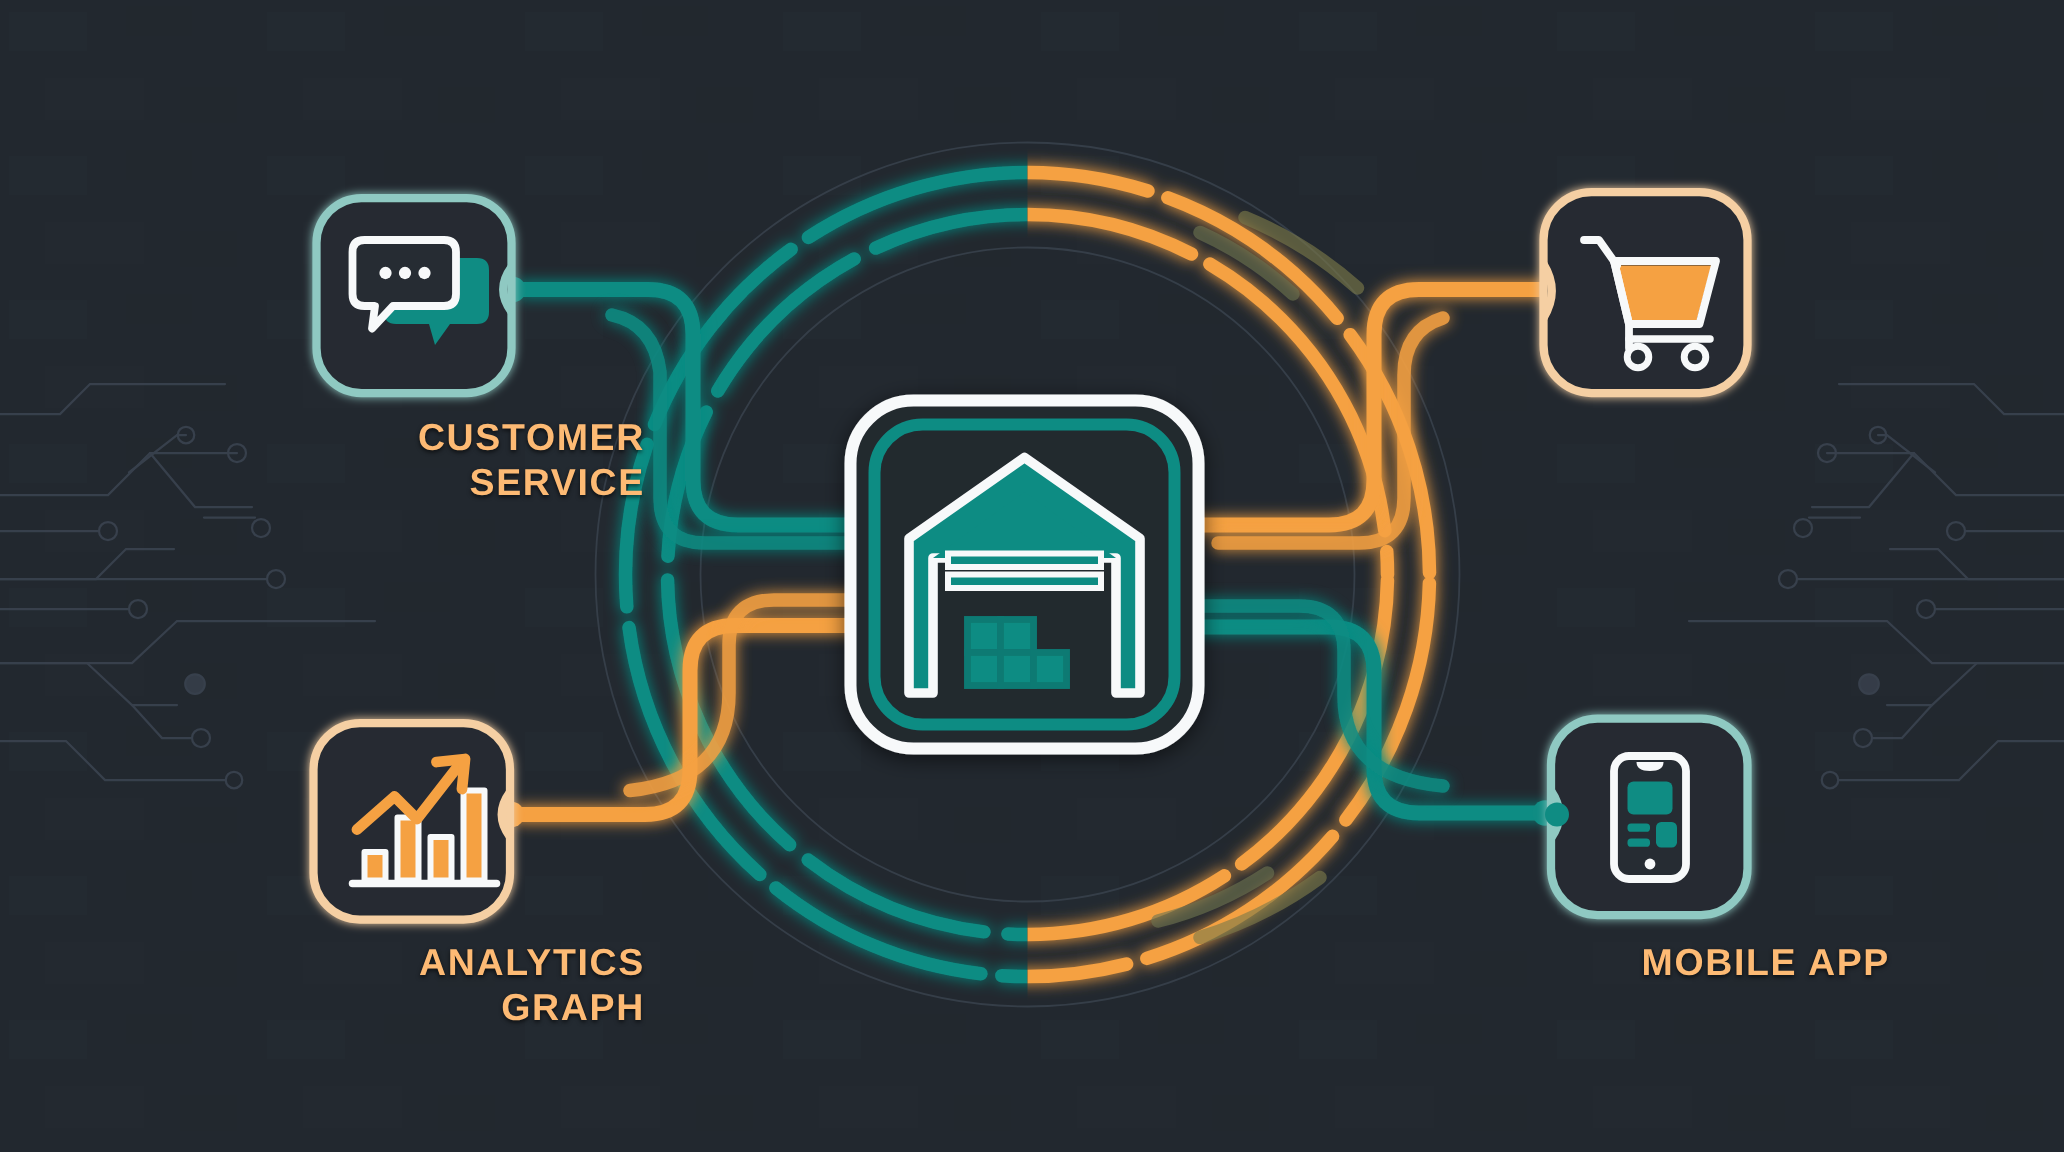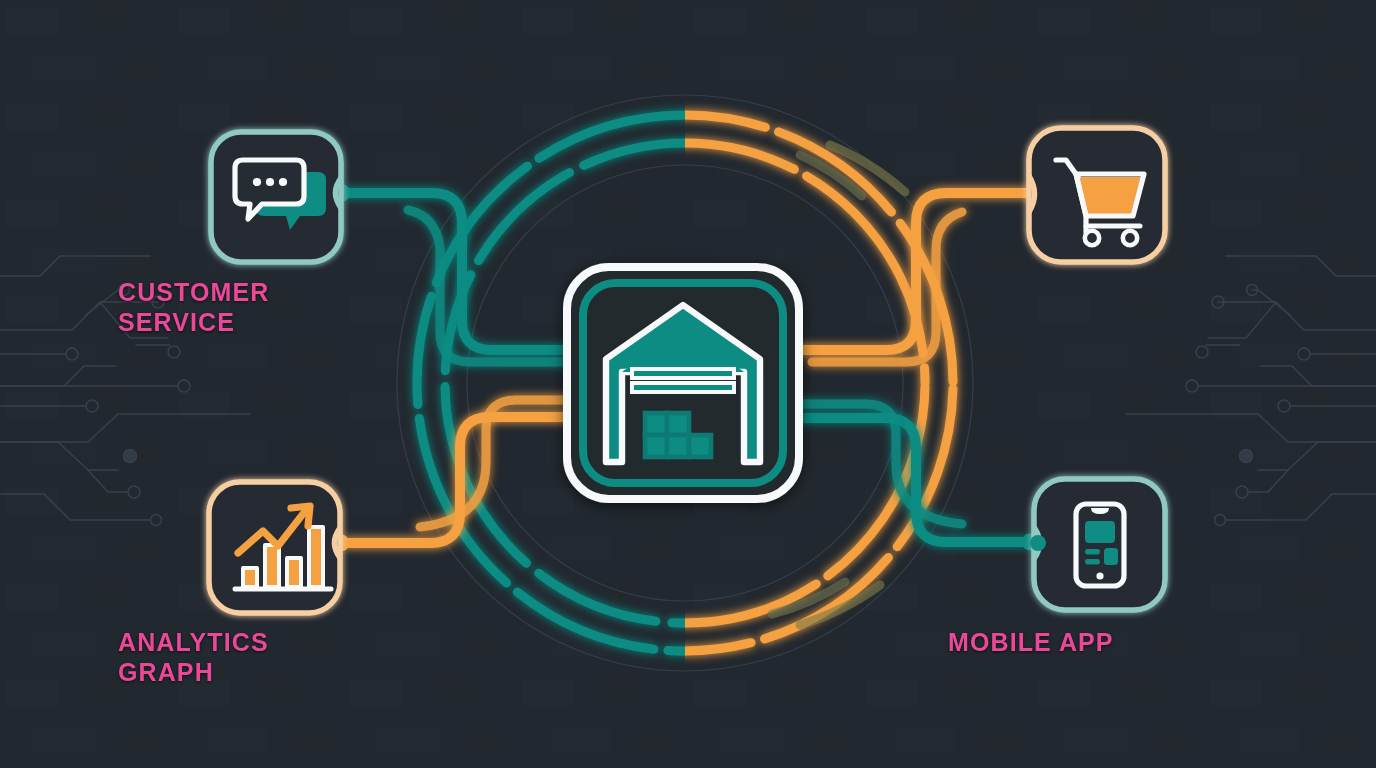--- a/index.html
+++ b/index.html
@@ -20,27 +20,27 @@
   }
   #scene {
     position: absolute;
     inset: 0;
     width: 1376px;
     height: 768px;
     display: block;
   }
   .node-label {
     position: absolute;
-    color: #ec4899;
+    color: #fdba74;
     font-family: "Liberation Sans", sans-serif;
     font-weight: bold;
     font-size: 25px;
     line-height: 30px;
     letter-spacing: 1.1px;
-    text-align: left;
+    text-align: right;
     text-transform: uppercase;
     white-space: pre-line;
     text-shadow: 0 1px 3px rgba(0,0,0,0.65);
     pointer-events: none;
     user-select: none;
   }
   .label-cs  { left: 118px; top: 277px; width: 312px; }
   .label-ag  { left: 118px; top: 627px; width: 312px; }
   .label-ec  { left: 948px; top: 277px; width: 312px; }
   .label-ma  { left: 948px; top: 627px; width: 312px; }

